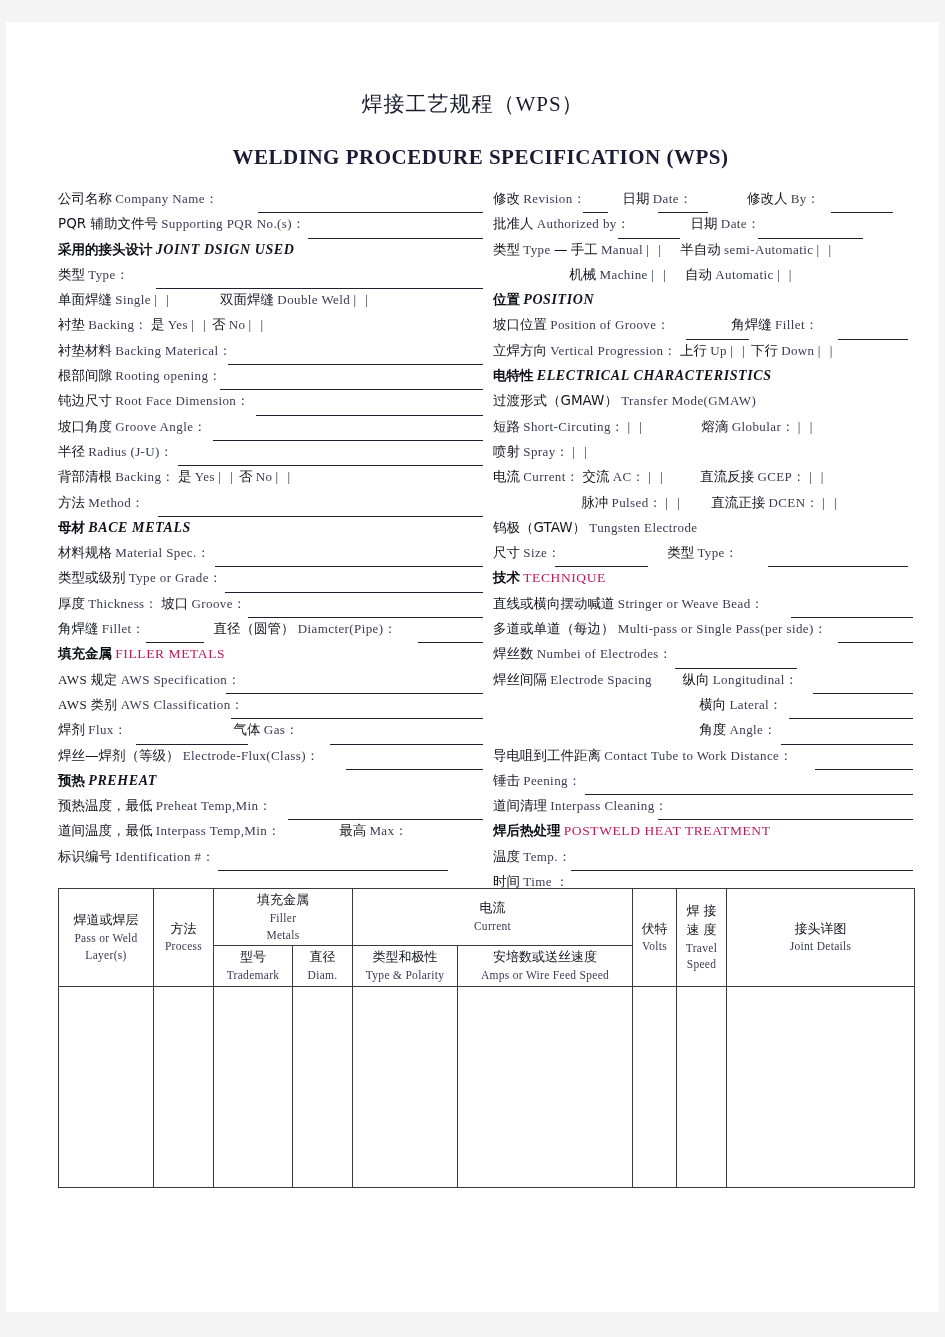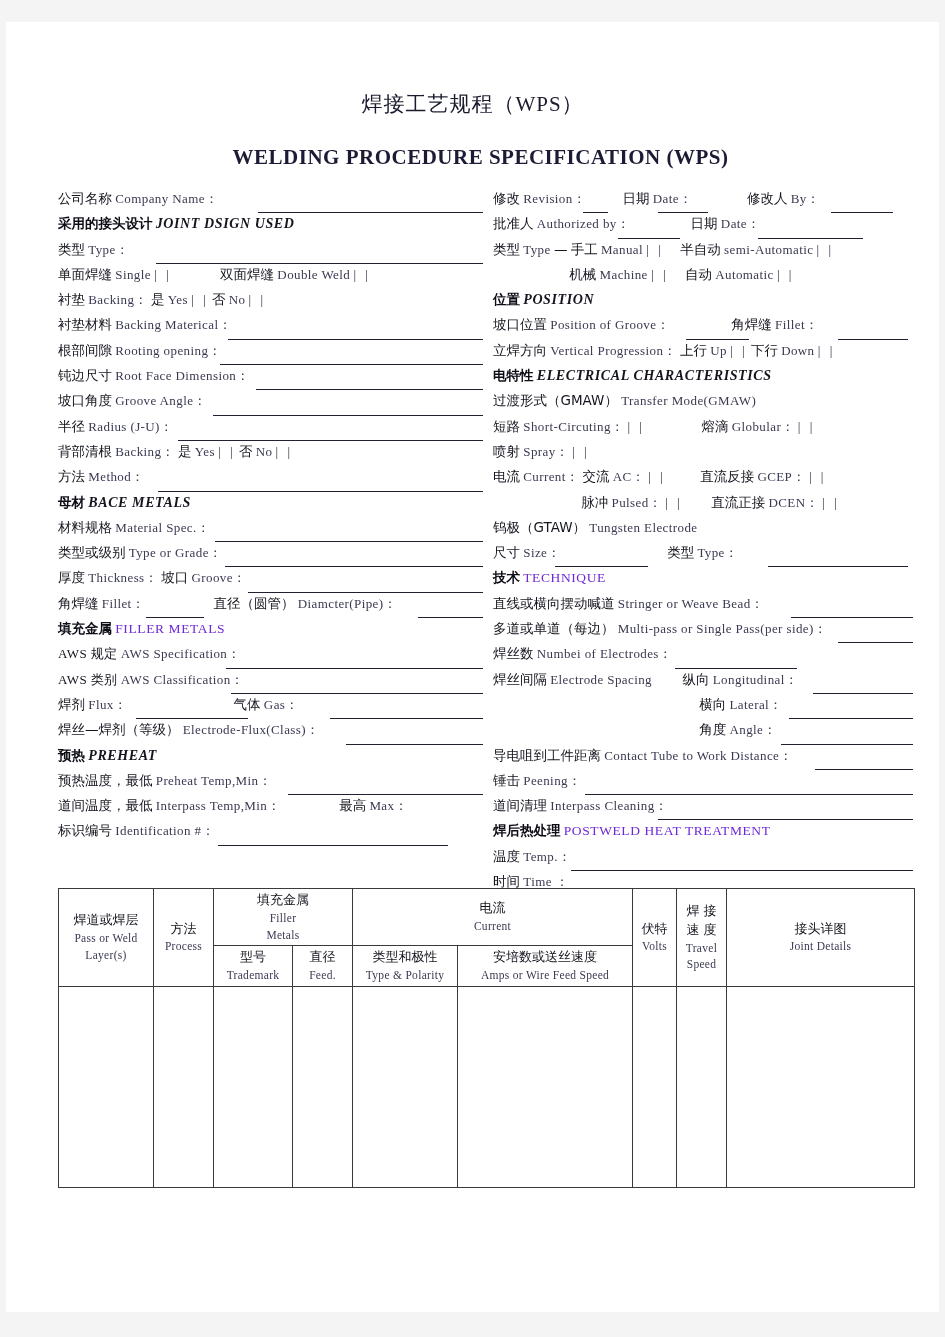--- a/index.html
+++ b/index.html
@@ -86,21 +86,21 @@
     font-family: "Liberation Serif", serif;
     font-size: 14px;
     font-weight: bold;
     color: #15151f;
     letter-spacing: 0.6px;
     font-style: italic;
   }
   .sec-en-thin {
     font-family: "Liberation Serif", serif;
     font-size: 13.5px;
-    color: #6d28d9;
+    color: #be185d;
     letter-spacing: 0.6px;
   }
   .box {
     font-family: "Liberation Serif", serif;
     color: #2a2a40;
     letter-spacing: 3px;
   }
 
   
   .ul {
@@ -150,20 +150,25 @@
 
   <div class="col col-left">
 
     <div class="row">
       <span class="cn">公司名称</span>
       <span class="en">Company  Name：</span>
       <span class="ul" style="left:200px;width:225px;bottom:2px;"></span>
     </div>
 
 
+    <div class="row">
+      <span class="cn">PQR 辅助文件号</span>
+      <span class="en">Supporting  PQR  No.(s)：</span>
+      <span class="ul" style="left:250px;width:175px;bottom:2px;"></span>
+    </div>
 
     <div class="row">
       <span class="sec-cn">采用的接头设计</span>
       <span class="sec-en">JOINT  DSIGN  USED</span>
     </div>
 
     <div class="row">
       <span class="cn">类型</span>
       <span class="en">Type：</span>
       <span class="ul" style="left:98px;width:327px;bottom:2px;"></span>
@@ -602,21 +607,21 @@
       </td>
     </tr>
 
     <tr>
       <td>
         <span class="h-cn">型号</span>
         <span class="h-en">Trademark</span>
       </td>
       <td>
         <span class="h-cn">直径</span>
-        <span class="h-en">Feed.</span>
+        <span class="h-en">Diam.</span>
       </td>
       <td>
         <span class="h-cn">类型和极性</span>
         <span class="h-en">Type  &amp;  Polarity</span>
       </td>
       <td>
         <span class="h-cn">安培数或送丝速度</span>
         <span class="h-en">Amps  or  Wire  Feed  Speed</span>
       </td>
     </tr>

